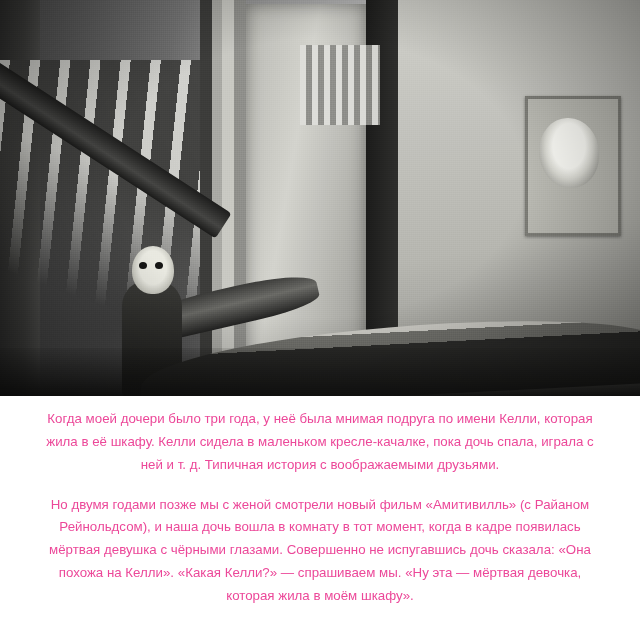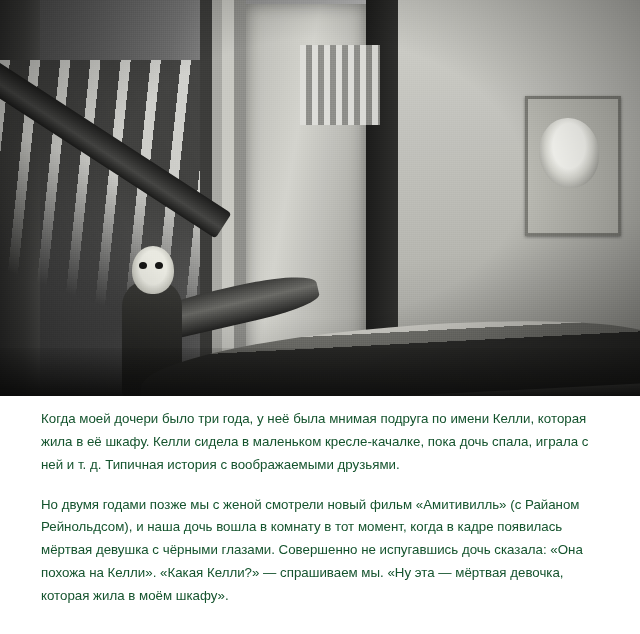--- a/index.html
+++ b/index.html
@@ -194,24 +194,24 @@
     left: 27px;
     top: 396px;
     width: 586px;
     height: 238px;
     background: #ffffff;
     padding: 12px 14px 0 14px;
     box-sizing: border-box;
   }
   .caption p {
     margin: 0 0 17px 0;
-    color: #14532d;
+    color: #ec4899;
     font-size: 13.3px;
     line-height: 1.72;
-    text-align: left;
+    text-align: center;
   }
   .caption p:last-child { margin-bottom: 8px; }
   .left-white {
     position: absolute;
     left: 0; top: 396px;
     width: 27px; height: 238px;
     background: #ffffff;
   }
   .right-white {
     position: absolute;

